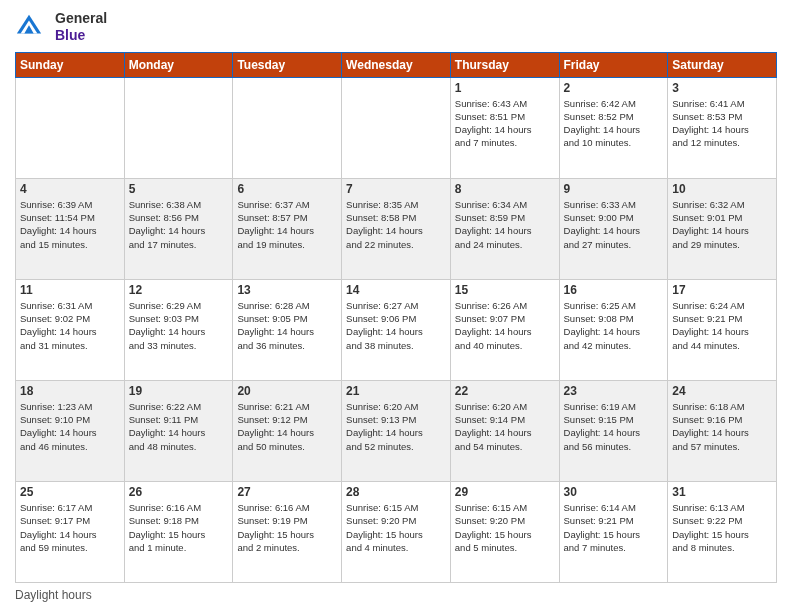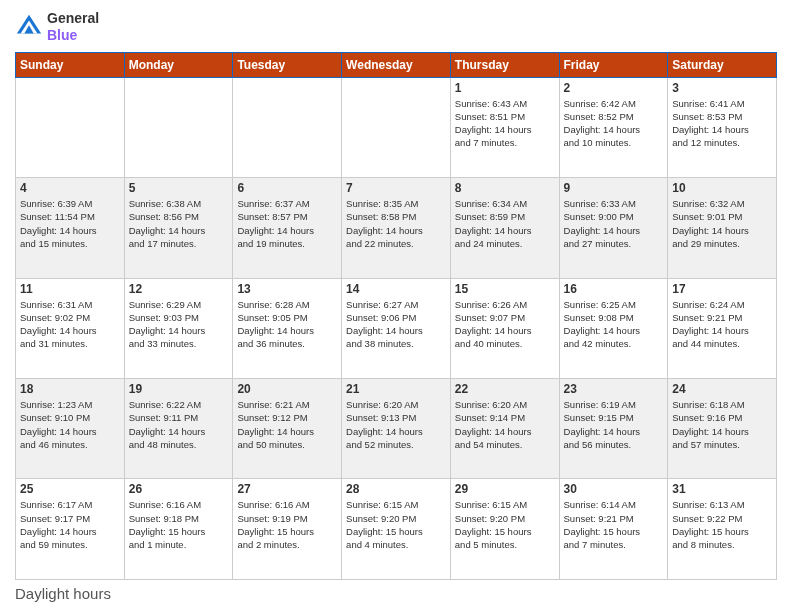--- a/index.html
+++ b/index.html
@@ -19,21 +19,21 @@
     }
     .header {
       display: flex;
       justify-content: space-between;
       align-items: flex-start;
       margin-bottom: 8px;
     }
     .logo {
       display: flex;
       align-items: center;
-      gap: 4px;
+      gap: 12px;
     }
     .logo-icon {
       width: 28px;
       height: 28px;
     }
     .title-block {
       text-align: right;
     }
     .title-month {
       font-size: 32px;
@@ -81,39 +81,39 @@
       font-weight: bold;
       margin-bottom: 2px;
     }
     .day-info {
       font-size: 9.5px;
       line-height: 1.4;
       color: #333;
     }
     .footer {
       margin-top: 5px;
-      font-size: 15px;
+      font-size: 12px;
       color: #555;
     }
   </style>
 </head>
 <body>
 
 <div class="page">
   <div class="header">
     <div class="logo">
       <svg class="logo-icon" viewBox="0 0 30 30" xmlns="http://www.w3.org/2000/svg">
         <polygon points="15,2 28,22 2,22" fill="#1976d2"></polygon>
         <polygon points="15,8 24,22 6,22" fill="#fff"></polygon>
         <polygon points="15,13 20,22 10,22" fill="#1976d2"></polygon>
       </svg>
       <div>
         <div style="font-size:14px;font-weight:bold;color:#333;line-height:1.2;">
           <span>General</span><br>
-          <span style="color:#8b5cf6;">Blue</span>
+          <span style="color:#4c1d95;">Blue</span>
         </div>
       </div>
     </div>
   </div>
 
   <table class="calendar">
     <thead>
       <tr>
         <th>Sunday</th>
         <th>Monday</th>

